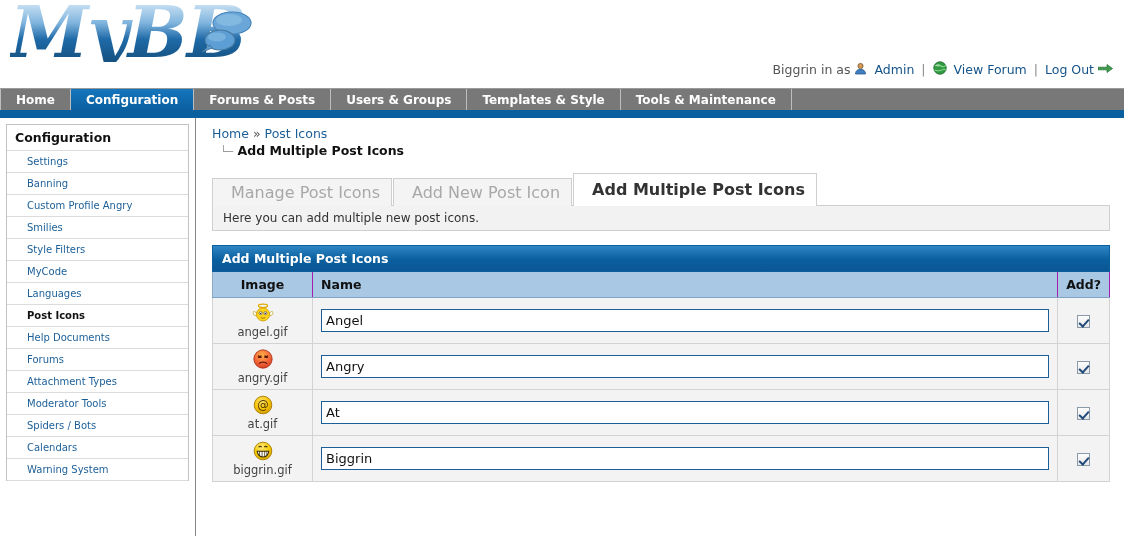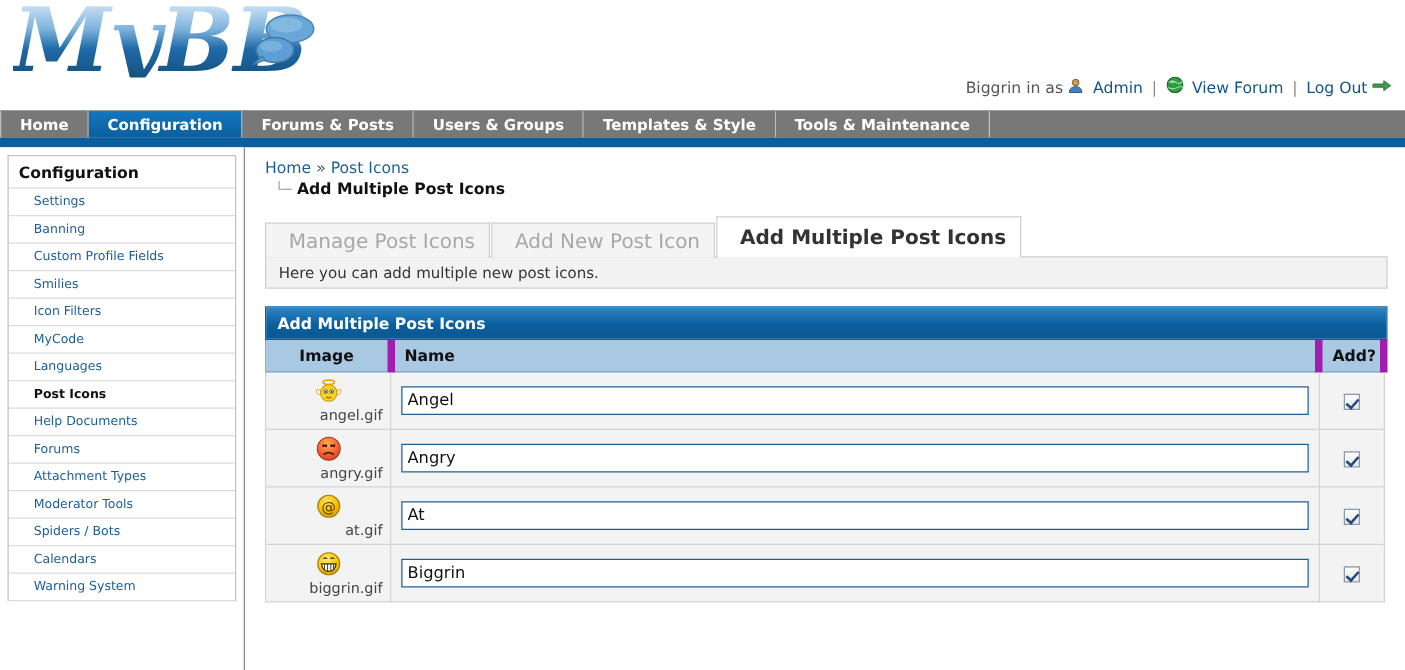--- a/index.html
+++ b/index.html
@@ -210,36 +210,36 @@
     border-collapse: collapse;
     table-layout: fixed;
   }
   table.grid th {
     background: #a8c8e4;
     color: #111;
     font-size: 12.5px;
     font-weight: bold;
     padding: 5px 8px;
     border-left: 1px solid #8aabc9;
-    border-right: 6px solid #a21caf;
+    border-right: 1px solid #a21caf;
     border-bottom: 1px solid #7fa3c4;
     text-align: left;
   }
   table.grid th.c-image { width: 100px; text-align: center; }
   table.grid th.c-add { width: 52px; text-align: right; }
   table.grid td {
     background: #f3f3f3;
     border: 1px solid #d3d3d3;
     border-top: none;
     padding: 6px 8px;
     vertical-align: middle;
   }
   table.grid td.c-image {
     width: 100px;
-    text-align: right;
+    text-align: center;
     padding: 4px 6px;
   }
   table.grid td.c-add {
     width: 52px;
     text-align: center;
   }
   .imgname {
     display: block;
     font-size: 11.5px;
     color: #444;
@@ -332,23 +332,23 @@
 </div>
 <div class="nav-underline"></div>
 
 <div class="page">
 
   <div class="sidebar">
     <div class="side-box">
       <div class="side-title">Configuration</div>
       <div class="side-item">Settings</div>
       <div class="side-item">Banning</div>
-      <div class="side-item">Custom Profile Fields</div>
+      <div class="side-item">Custom Profile Angry</div>
       <div class="side-item">Smilies</div>
-      <div class="side-item">Icon Filters</div>
+      <div class="side-item">Style Filters</div>
       <div class="side-item">MyCode</div>
       <div class="side-item">Languages</div>
       <div class="side-item active">Post Icons</div>
       <div class="side-item">Help Documents</div>
       <div class="side-item">Forums</div>
       <div class="side-item">Attachment Types</div>
       <div class="side-item">Moderator Tools</div>
       <div class="side-item">Spiders / Bots</div>
       <div class="side-item">Calendars</div>
       <div class="side-item">Warning System</div>

